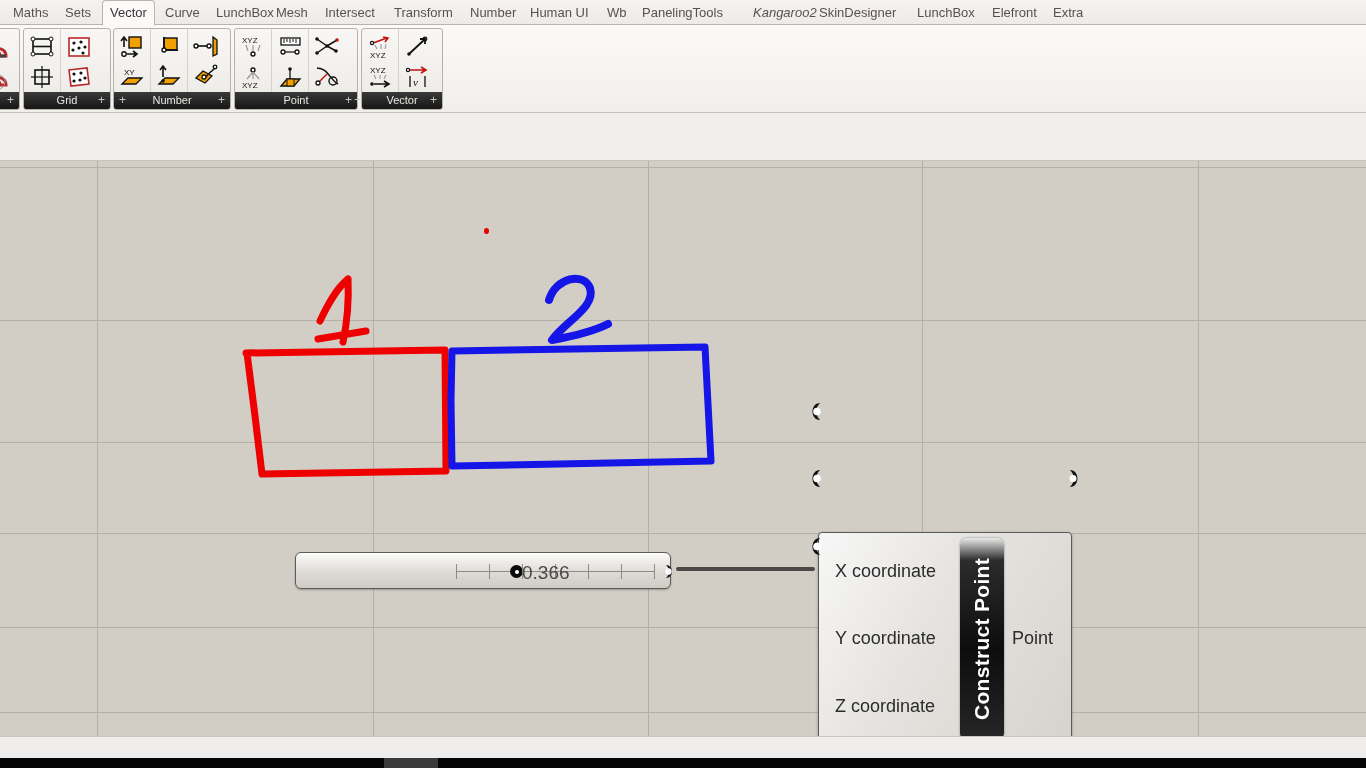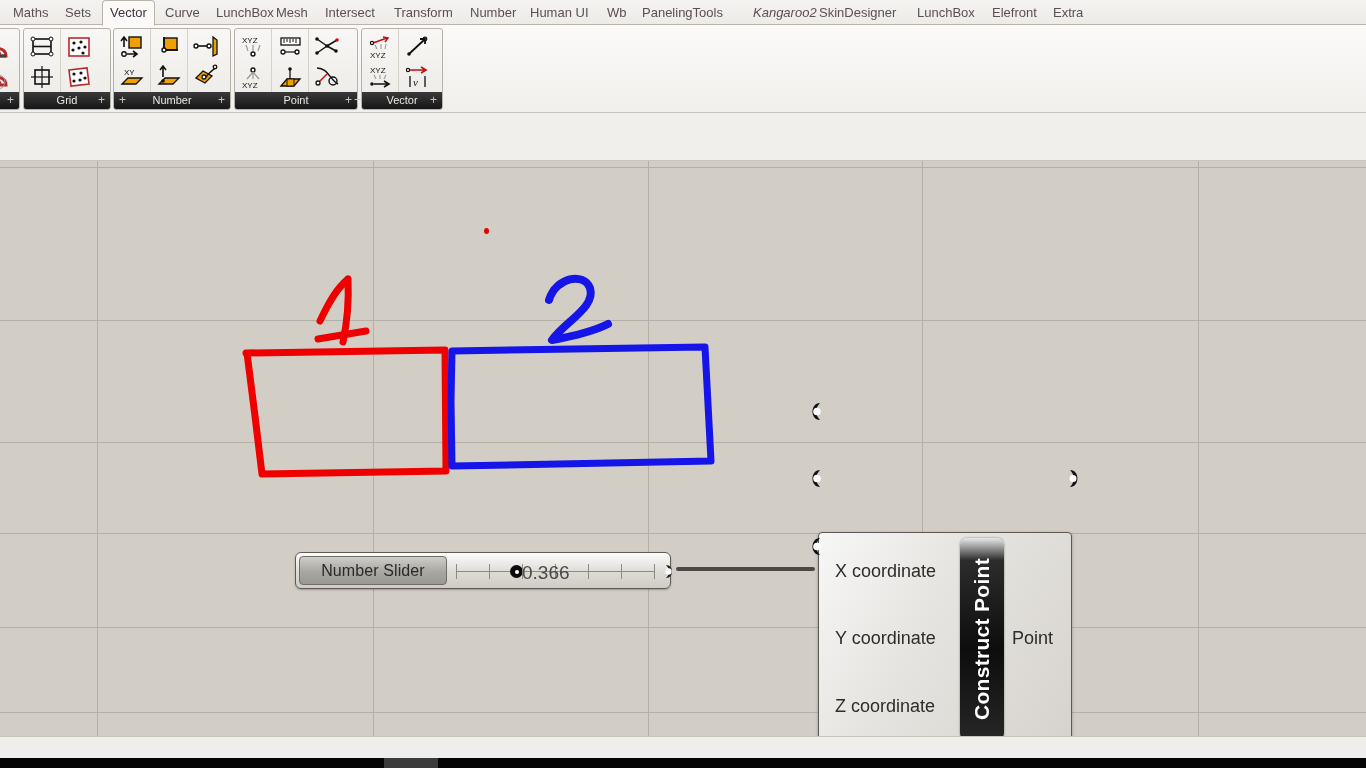--- a/index.html
+++ b/index.html
@@ -577,21 +577,20 @@
         <div class="gline-h" style="top: 372px;"></div>
         <div class="gline-h" style="top: 466px;"></div>
         <div class="gline-h" style="top: 551px;"></div>
       </div>
 
     <div class="red-dot" id="marker" style="left: 484px; top: 67px;"></div>
 
     <div class="wire"></div>
 
     <div class="slider-comp">
-      <div class="slider-name">Number Slider</div>
       <div class="slider-track" id="slidertrack">
         <div class="track-line"></div>
         <div class="slider-grip" id="slidergrip" style="left: 54px;">
             <i></i>
           </div>
       <div class="tick" style="left: 0px;"></div>
           <div class="tick" style="left: 33px;"></div>
           <div class="tick" style="left: 66px;"></div>
           <div class="tick" style="left: 99px;"></div>
           <div class="tick" style="left: 132px;"></div>

